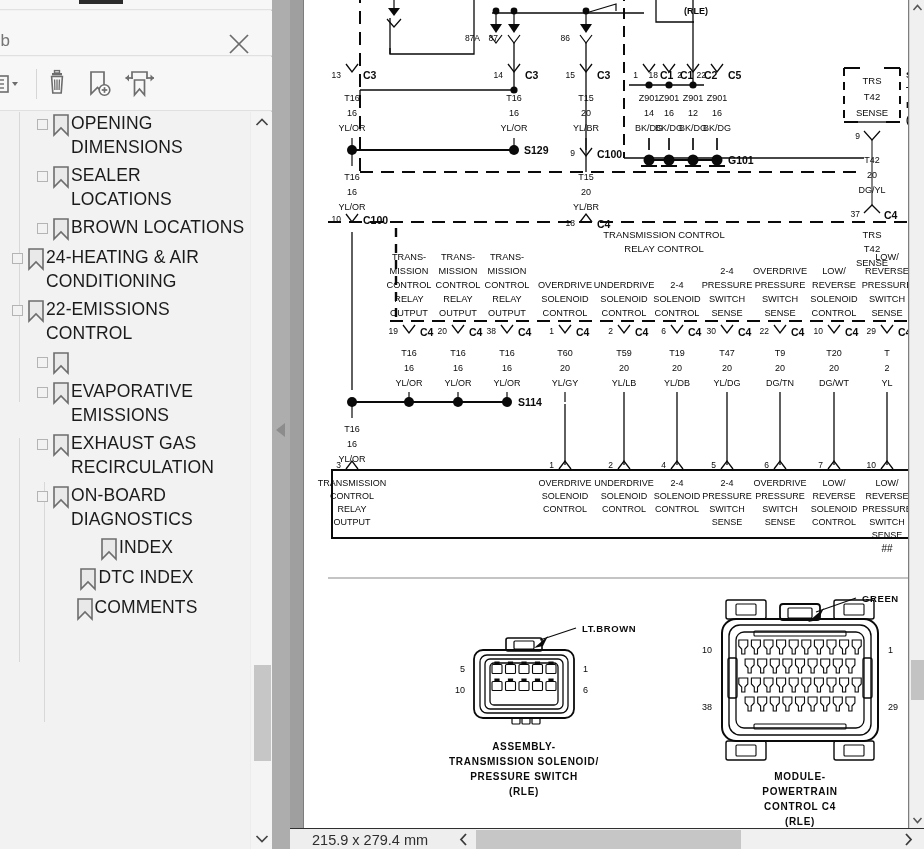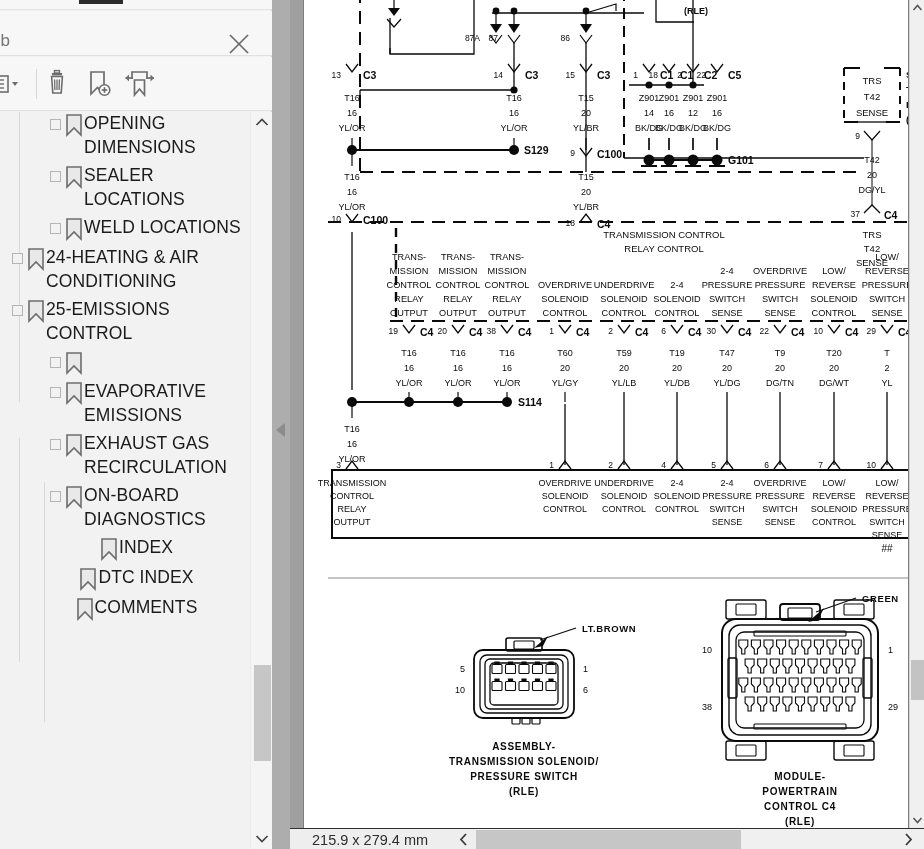--- a/index.html
+++ b/index.html
@@ -70,21 +70,21 @@
   .node .twisty.hidden { visibility:hidden; }
   .node .bm {
     flex:0 0 auto; width:20px; height:24px; margin-top:2px; margin-left:3px;
   }
   .node .lbl {
     font-size:17.5px; line-height:24px; color:#1b1b1b;
     letter-spacing:0.1px;
     word-break:break-word;
   }
   .lvl0 { padding-left:12px;justify-content:center; }
-  .lvl1 { padding-left:50px; }
+  .lvl1 { padding-left:37px; }
   .treeline {
     position:absolute; background:#d8d8d8; width:1px;
   }
 
   
   #sb-track {
     position:absolute; left:250px; top:112px; width:22px; height:737px;
     background:#f4f4f4; border-left:1px solid #ececec;
   }
   #sb-up, #sb-down {
@@ -235,35 +235,35 @@
         <span class="bm"><svg width="20" height="24" viewBox="0 0 20 24">
             <path d="M3 2 L17 2 L17 22 L10 15 L3 22 Z" fill="#e9e9e9" stroke="#6d6d6d" stroke-width="1.6"></path>
           </svg></span>
         <span class="lbl">SEALER LOCATIONS</span>
       </div>
     <div id="node-3" class="node lvl1">
         <span class="twisty"></span>
         <span class="bm"><svg width="20" height="24" viewBox="0 0 20 24">
             <path d="M3 2 L17 2 L17 22 L10 15 L3 22 Z" fill="#e9e9e9" stroke="#6d6d6d" stroke-width="1.6"></path>
           </svg></span>
-        <span class="lbl">WELD LOCATIONS</span>
+        <span class="lbl">BROWN LOCATIONS</span>
       </div>
     <div id="node-4" class="node lvl0">
         <span class="twisty"></span>
         <span class="bm"><svg width="20" height="24" viewBox="0 0 20 24">
             <path d="M3 2 L17 2 L17 22 L10 15 L3 22 Z" fill="#e9e9e9" stroke="#6d6d6d" stroke-width="1.6"></path>
           </svg></span>
         <span class="lbl">24-HEATING &amp; AIR CONDITIONING</span>
       </div>
     <div id="node-5" class="node lvl0">
         <span class="twisty"></span>
         <span class="bm"><svg width="20" height="24" viewBox="0 0 20 24">
             <path d="M3 2 L17 2 L17 22 L10 15 L3 22 Z" fill="#e9e9e9" stroke="#6d6d6d" stroke-width="1.6"></path>
           </svg></span>
-        <span class="lbl">25-EMISSIONS CONTROL</span>
+        <span class="lbl">22-EMISSIONS CONTROL</span>
       </div>
     <div id="node-6" class="node lvl1">
         <span class="twisty"></span>
         <span class="bm"><svg width="20" height="24" viewBox="0 0 20 24">
             <path d="M3 2 L17 2 L17 22 L10 15 L3 22 Z" fill="#e9e9e9" stroke="#6d6d6d" stroke-width="1.6"></path>
           </svg></span>
       </div>
     <div id="node-7" class="node lvl1">
         <span class="twisty"></span>
         <span class="bm"><svg width="20" height="24" viewBox="0 0 20 24">

